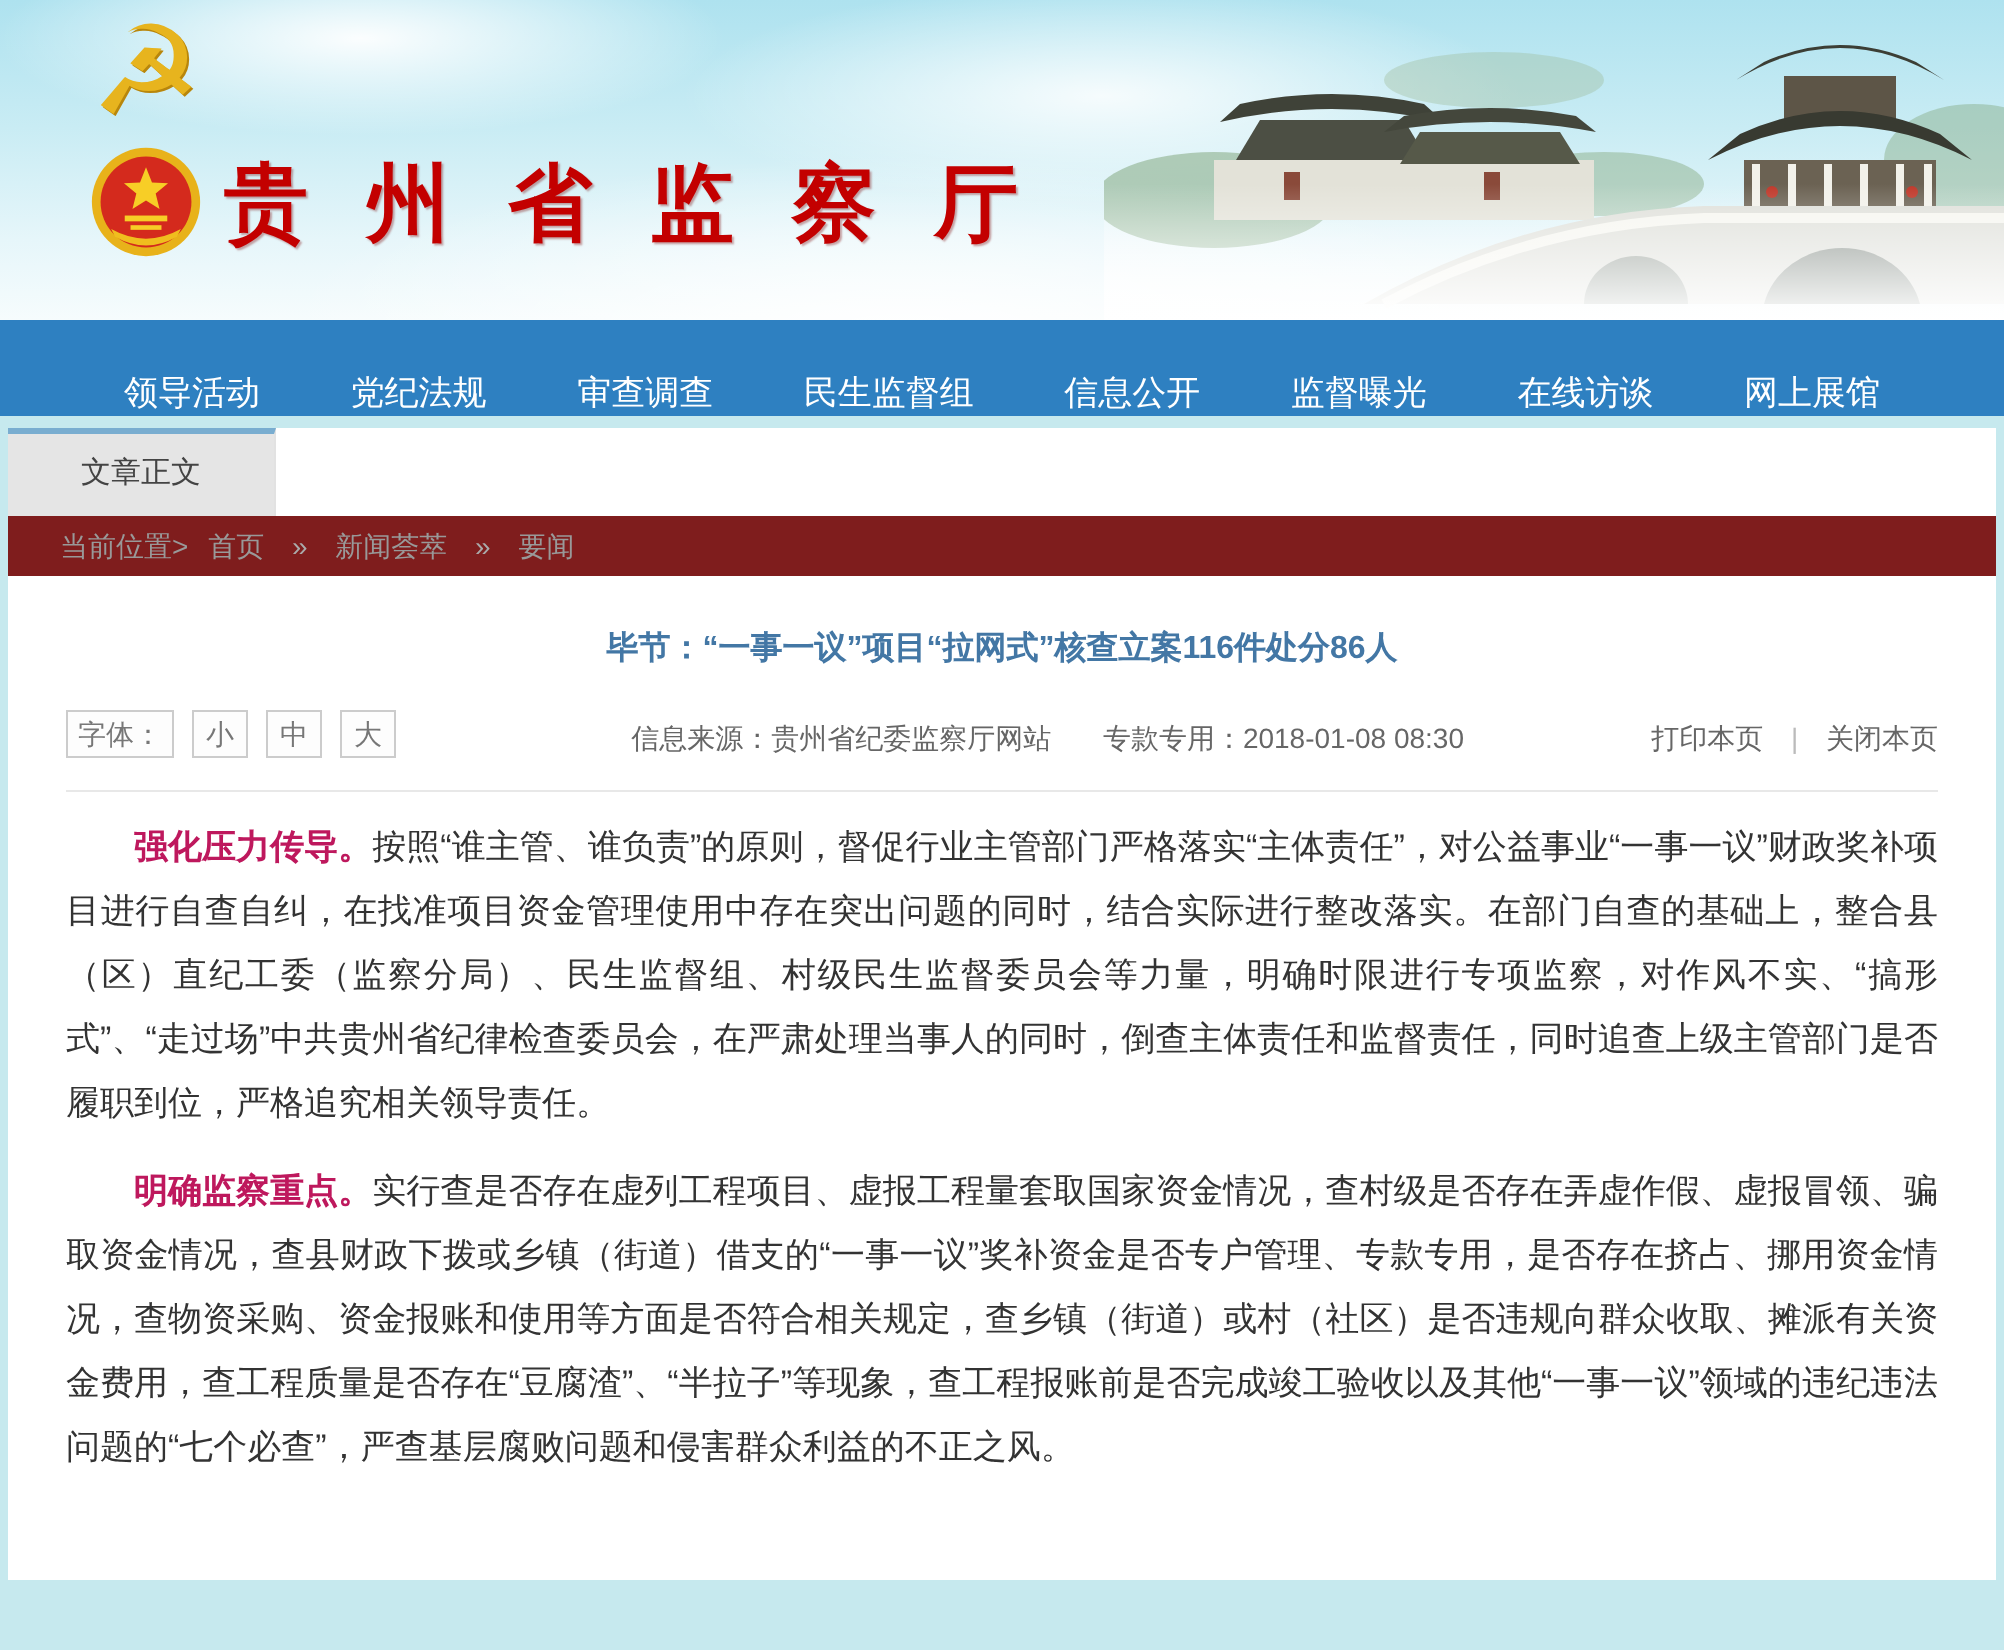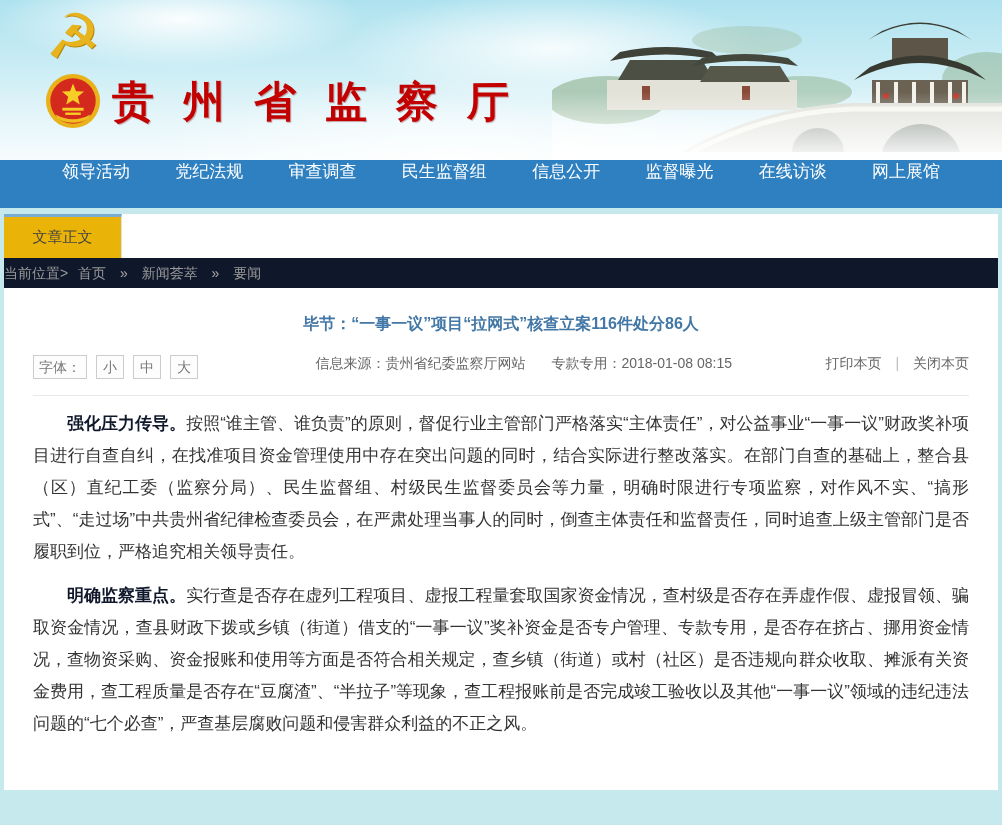--- a/index.html
+++ b/index.html
@@ -30,64 +30,64 @@
     text-shadow:1px 1px 1px rgba(120,0,0,.35);
   }
   .brand-row2 { margin-top:4px;align-items:flex-end; }
   .nat-emblem { width:78px; display:flex; justify-content:center; }
   .org2 {
     font-size:42px; font-weight:bold; color:#c30000; letter-spacing:29px;
     text-shadow:1px 1px 1px rgba(120,0,0,.35); white-space:nowrap;
   }
   
   .nav {
-    height:48px; background:#2e80c1; display:flex; align-items:flex-start;
+    height:48px; background:#2e80c1; display:flex; align-items:flex-end;
     justify-content:space-between; padding:0 62px;
   }
   .nav a {
     color:#ffffff; text-decoration:none; font-size:17px; cursor:pointer; white-space:nowrap;
   }
   
   .main-wrap { margin:0 4px; }
   .tabrow { margin-top:6px; background:#ffffff; height:44px; display:flex; }
   .tab {
-    width:118px; height:44px; border-top:3px solid #79add0; border-right:1px solid #e2e2e2;
-    text-align:center; line-height:40px; font-size:15px; color:#444; background:#eab308; cursor:pointer;
+    width:134px; height:44px; border-top:3px solid #79add0; border-right:1px solid #e2e2e2;
+    text-align:center; line-height:40px; font-size:15px; color:#444; background:#e5e5e5; cursor:pointer;
   }
   .crumbbar {
-    background:#0f172a; height:30px; line-height:30px;
-    font-size:14px; color:#999; 
+    background:#7f1d1d; height:30px; line-height:30px;
+    font-size:14px; color:#999; padding-left:26px;
   }
   .crumbbar a { color:#999; text-decoration:none; cursor:pointer; }
   .crumbbar .sep { margin:0 10px; color:#aaa; }
   .crumbbar .lbl { margin-right:6px; }
   
   .content { background:#ffffff; padding:0 29px 50px; min-height:500px; }
   .title {
     padding-top:26px; text-align:center; font-size:16px; font-weight:bold; color:#4377a5;
   }
   .metarow {
-    margin-top:20px; display:flex; align-items:flex-start; font-size:14px; color:#666;
+    margin-top:20px; display:flex; align-items:flex-end; font-size:14px; color:#666;
   }
   .fontctl { display:flex; gap:9px; align-items:center; }
   .fbox {
     border:1px solid #ccc; background:#fdfdfd; color:#777; text-align:center;
     height:24px; line-height:22px; font-size:14px;
   }
   .fbox.lab { width:54px; }
   .fbox.s { width:28px; cursor:pointer; }
   .meta-mid { flex:1; text-align:center; }
   .meta-mid .src { margin-right:22px;margin-left:24px; }
   .actions { white-space:nowrap; }
   .actions a { color:#666; text-decoration:none; cursor:pointer; }
   .actions .bar { color:#bbb; margin:0 10px; }
   .rule { border-bottom:1px solid #e8e8e8; margin-top:16px; }
   .body-text { margin-top:10px; font-size:17px; line-height:32px; color:#333; text-align:justify; }
   .body-text p { text-indent:2em; margin-top:12px; }
-  .body-text b { font-weight:bold; color:#0f172a; }
+  .body-text b { font-weight:bold; color:#be185d; }
 </style>
 </head>
 <body>
 
 <div class="header">
   <svg class="scenery" viewBox="0 0 450 160" xmlns="http://www.w3.org/2000/svg">
     <defs>
       <linearGradient id="fog" x1="0" y1="0" x2="0" y2="1">
         <stop offset="0" stop-color="#ffffff" stop-opacity="0"></stop>
         <stop offset="1" stop-color="#ffffff" stop-opacity="0.97"></stop>
@@ -176,21 +176,21 @@
 
     <div class="metarow">
       <div class="fontctl">
         <span class="fbox lab">字体：</span>
         <span class="fbox s">小</span>
         <span class="fbox s">中</span>
         <span class="fbox s">大</span>
       </div>
       <div class="meta-mid">
         <span class="src"><span>信息来源：</span><span>贵州省纪委监察厅网站</span></span>
-        <span><span>专款专用：</span><span>2018-01-08  08:15</span></span>
+        <span><span>专款专用：</span><span>2018-01-08  08:30</span></span>
       </div>
       <div class="actions">
         <a>打印本页</a>
         <span class="bar">|</span>
         <a>关闭本页</a>
       </div>
     </div>
 
     <div class="rule"></div>
 

